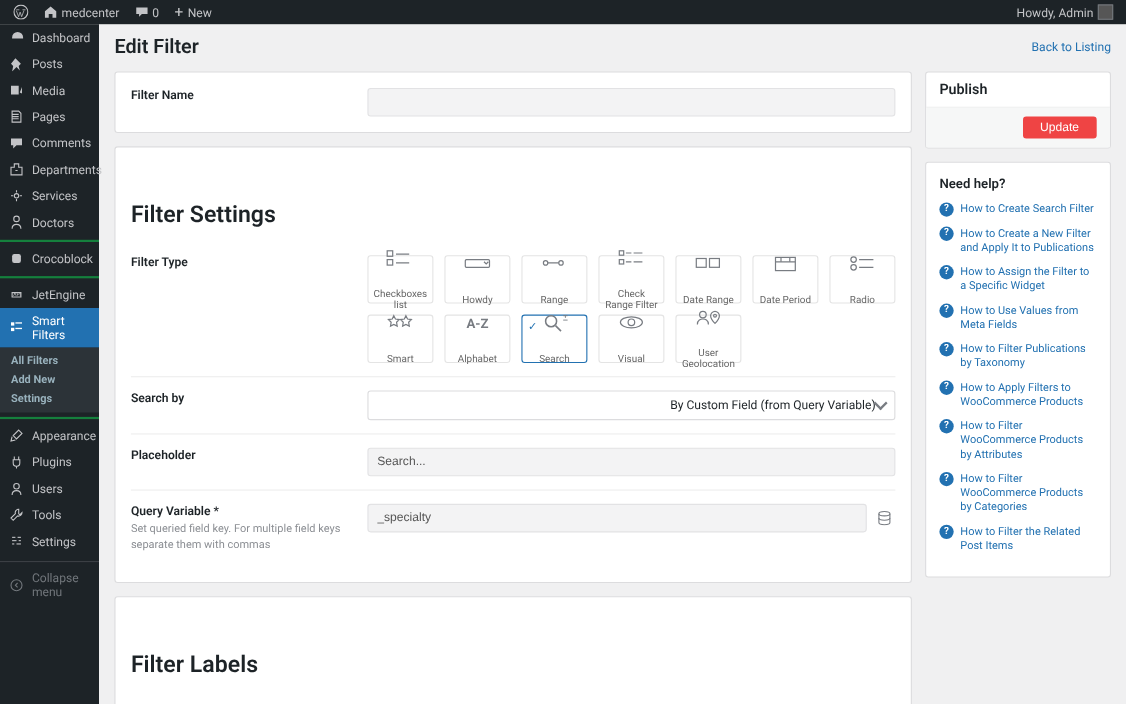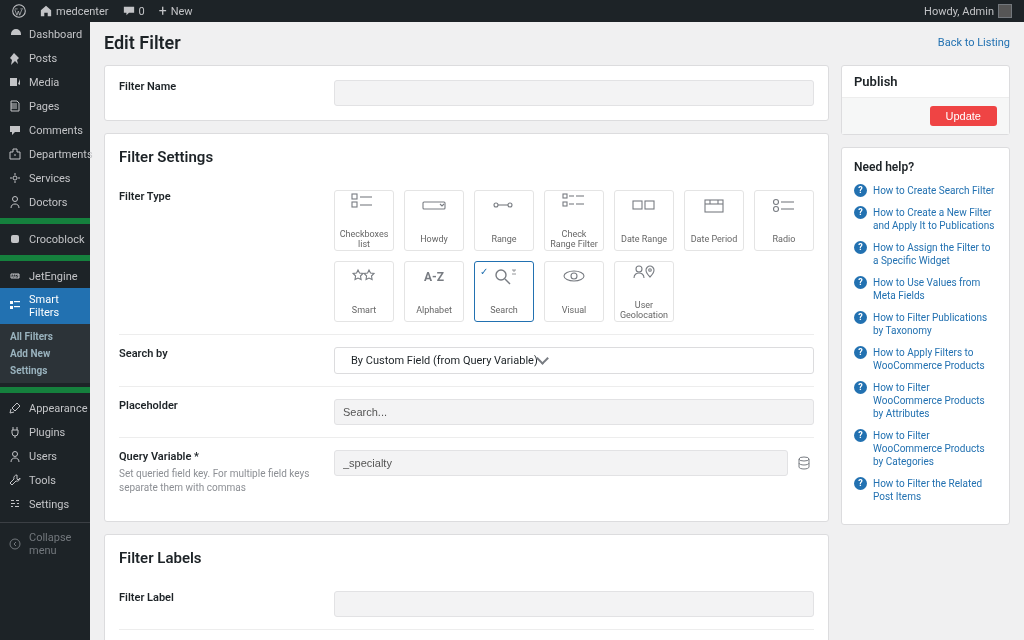--- a/index.html
+++ b/index.html
@@ -5,48 +5,48 @@
 * { box-sizing: border-box; margin: 0; padding: 0; }
 body { font-family: -apple-system, BlinkMacSystemFont, "Segoe UI", Roboto, sans-serif; font-size: 13px; background:#f0f0f1; color:#1d2327; width:1024px; }
 .admin-bar { background:#1d2327; color:#c3c4c7; height:22px; display:flex; align-items:center; padding:0 12px; font-size:11px; justify-content:space-between;text-align:right; }
 .admin-bar-left, .admin-bar-right { display:flex; align-items:center; gap:14px; }
 .admin-bar .ab-item { display:flex; align-items:center; gap:4px; color:#c3c4c7; cursor:pointer; }
 .admin-bar .avatar { background:#565656; width:14px; height:14px; border:1px solid #72777c; }
 .sidebar { width:90px; background:#1d2327; color:#c3c4c7; position:absolute; top:22px; bottom:0; left:0; font-size:11px; }
 .menu-item { display:flex; align-items:center; gap:7px; padding:5px 8px; cursor:pointer; }
 .menu-item.current { background:#2271b1; color:#fff; }
 .menu-item .dashicon { width:14px; height:14px; display:inline-block; }
-.menu-item.jetengine, .menu-item.separator-top { border-top:6px solid #15803d; margin-top:4px; padding-top:8px; }
+.menu-item.jetengine, .menu-item.separator-top { border-top:2px solid #15803d; margin-top:4px; padding-top:8px; }
 .submenu { background:#2c3338; padding:4px 0;font-weight:bold; }
 .submenu .sub-item { display:block; padding:3px 10px; font-size:10px; color:#99b2bd; cursor:pointer; }
 .content { margin-left:90px; padding:10px 14px 40px; }
 .header { display:flex; justify-content:space-between; align-items:center; margin-bottom:12px; }
 h1 { font-size:18px; font-weight:600; }
 .back-link { color:#2271b1; font-size:11px; cursor:pointer; }
 .columns { display:flex; gap:12px; }
 .col-main { flex:1; }
 .col-side { width:180px; }
 .postbox { background:#fff; border:1px solid #dcdcde; border-radius:3px; padding:14px; margin-bottom:12px; }
-.postbox h2 { font-size:15px; font-weight:600; margin-bottom:12px; }
+.postbox h2 { font-size:21px; font-weight:600; margin-bottom:12px;margin-top:36px; }
 .field-row { display:flex; align-items:flex-start; padding:12px 0; border-bottom:1px solid #ededed; }
 .field-row:last-child { border-bottom:none; }
 .field-label-col { width:215px; font-size:11px; }
 .field-label { font-weight:600; color:#1d2327; }
 .field-desc { font-size:10px; color:#8c8f94; margin-top:4px; line-height:1.4; }
 .field-input-col { flex:1; }
 .text-input, .select-input { width:100%; background:#f1f1f1; border:1px solid #e2e2e4; border-radius:3px; padding:6px 8px; font-size:11px; color:#555; }
 .text-input { background:#f3f3f4; }
-.select-input { display:flex; justify-content:flex-start; align-items:center; cursor:pointer; background:#fff; border:1px solid #dcdcde; color:#1d2327;padding-left:16px; }
+.select-input { display:flex; justify-content:flex-end; align-items:center; cursor:pointer; background:#fff; border:1px solid #dcdcde; color:#1d2327;padding-left:16px; }
 .chev-down { width:9px; height:9px; border-right:2px solid #787c82; border-bottom:2px solid #787c82; transform:rotate(45deg); margin-top:-4px; }
 .qv-wrap { display:flex; align-items:center; }
 .qv-wrap .text-input { flex:1; }
 .db-icon { width:20px; height:20px; margin-left:6px; display:flex; align-items:center; justify-content:center; color:#787c82; }
 .db-icon svg { width:14px; height:14px; }
 .type-grid { display:grid; grid-template-columns:repeat(7, 60px); gap:10px; }
-.type-card { border:1px solid #e4e4e4; border-radius:3px; display:flex; flex-direction:column; align-items:center; justify-content:center; padding:8px 4px; height:61px; cursor:pointer; position:relative; }
+.type-card { border:1px solid #e4e4e4; border-radius:3px; display:flex; flex-direction:column; align-items:center; justify-content:center; padding:8px 4px; height:44px; cursor:pointer; position:relative; }
 .type-card .tc-icon { color:#787c82; margin-bottom:21px; }
 .type-card .tc-icon svg { width:28px; height:18px; display:block; }
 .type-card .tc-label { font-size:9px; color:#666; text-align:center; line-height:1.1; }
 .type-card.selected { border-color:#2271b1; }
 .type-card .check { position:absolute; top:4px; left:5px; color:#2271b1; font-size:10px; }
 .publishbox { background:#fff; border:1px solid #dcdcde; border-radius:3px; margin-bottom:12px; }
 .publishbox .hdr { padding:8px 12px; font-size:13px; font-weight:600; border-bottom:1px solid #ededed; }
 .publishbox .actions { display:flex; justify-content:flex-end; padding:8px 12px; background:#f6f7f7; }
 .btn-update { background:#ef4444; color:#fff; border:none; border-radius:3px; padding:4px 16px; font-size:11px; cursor:pointer; }
 .helpbox { background:#fff; border:1px solid #dcdcde; border-radius:3px; padding:12px; }

